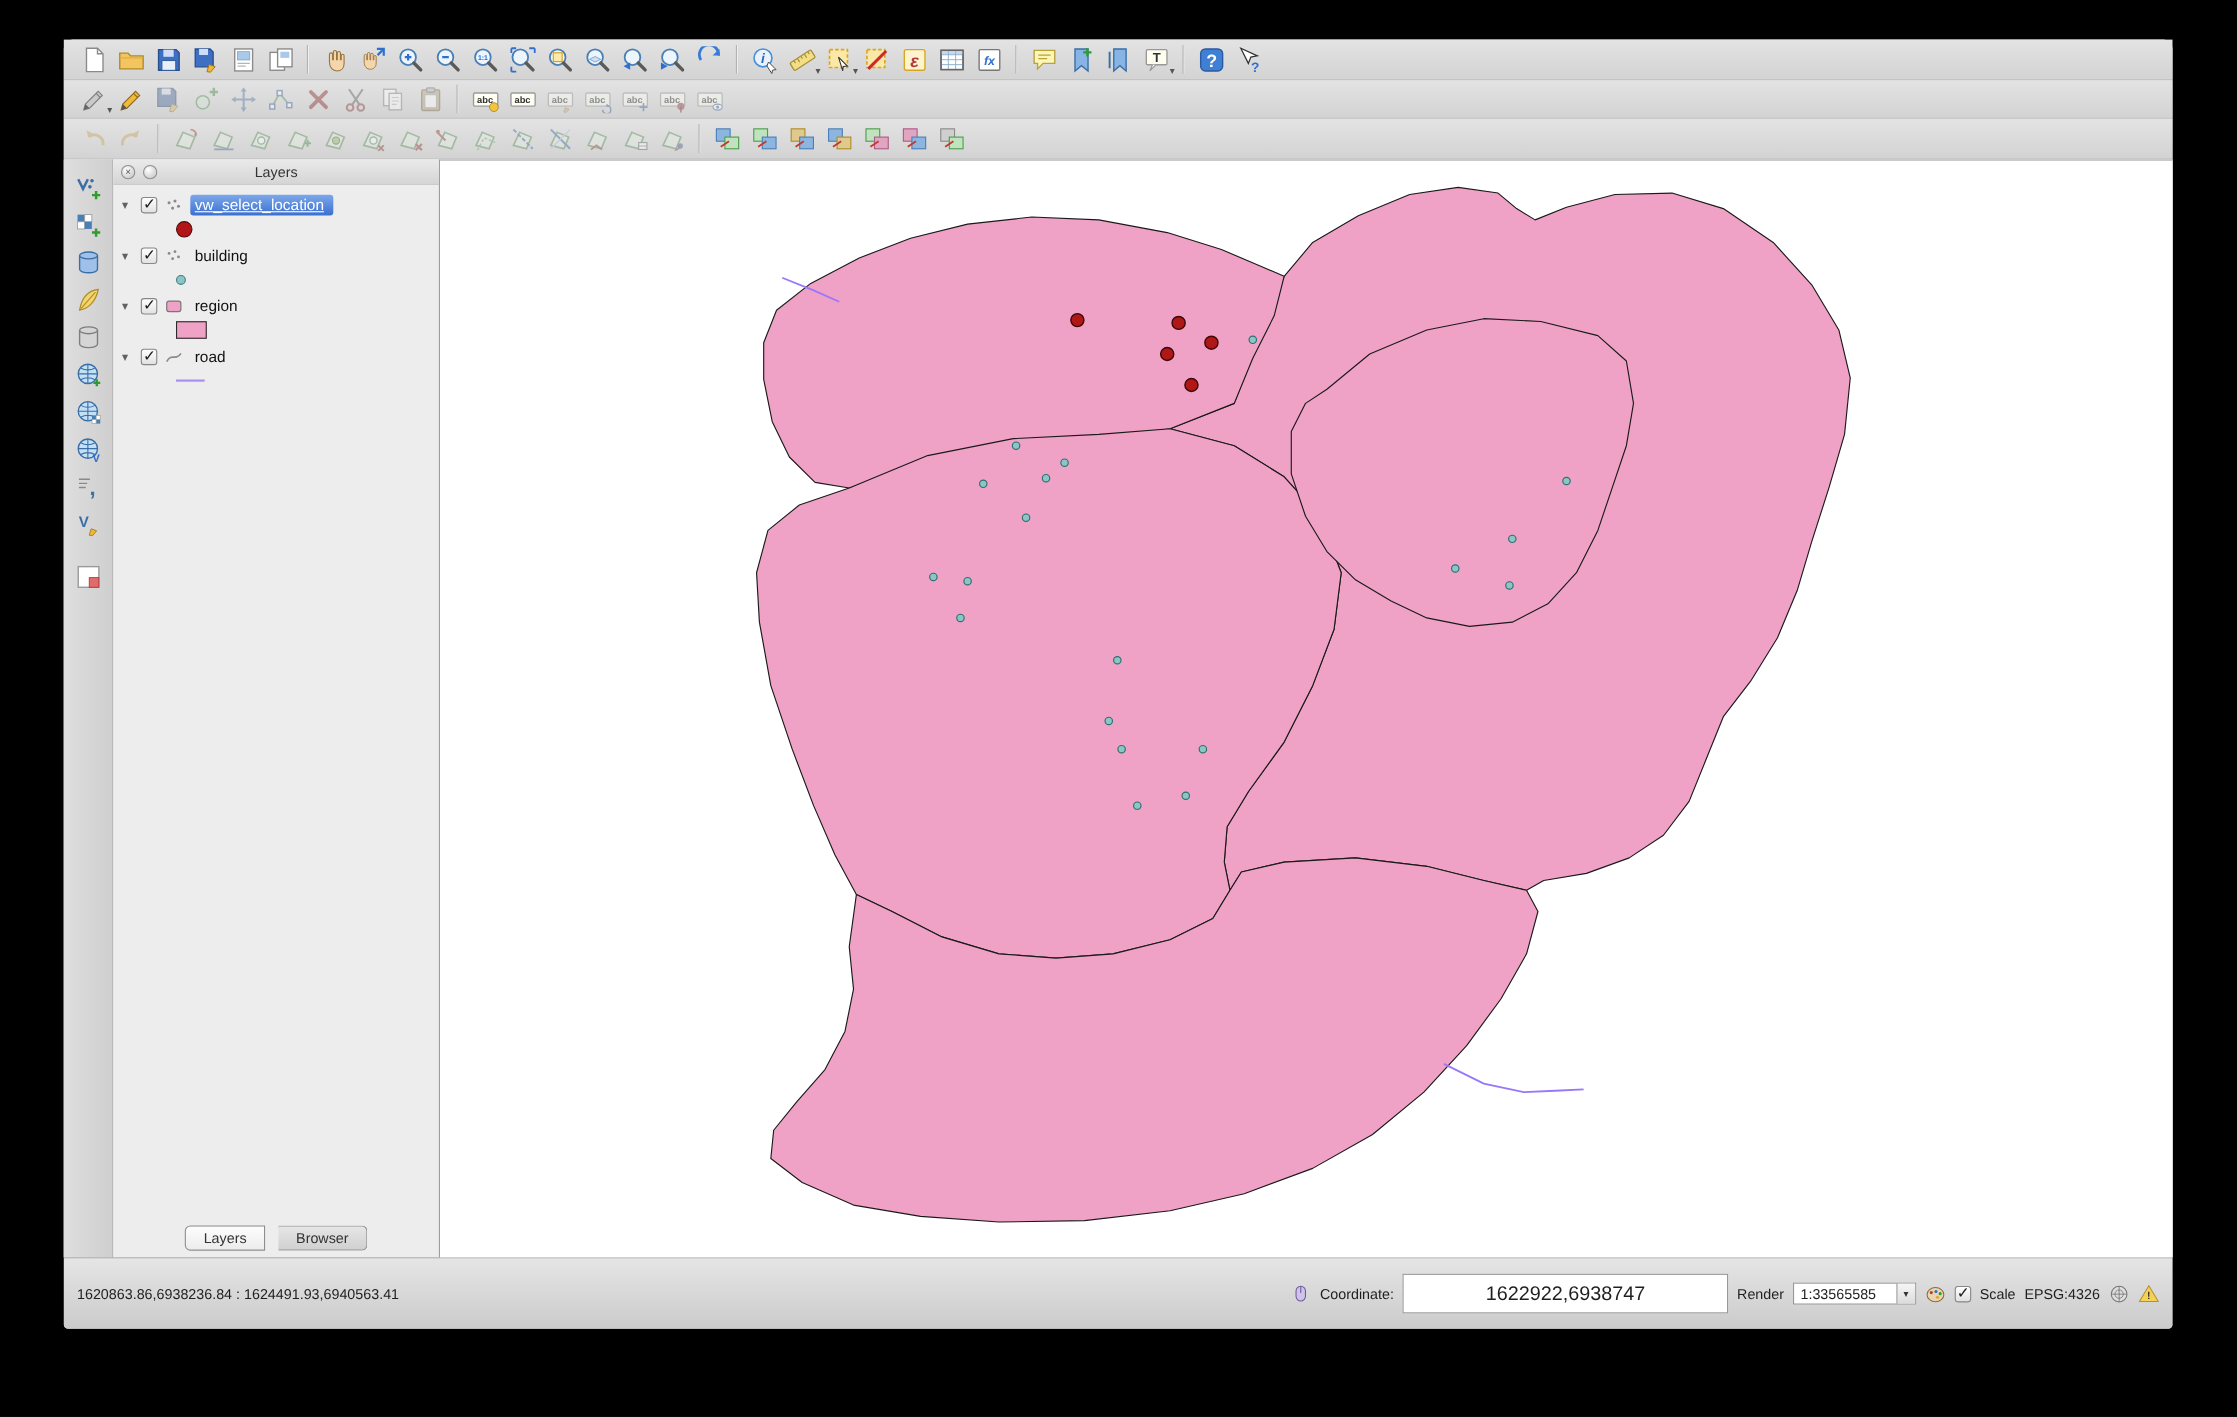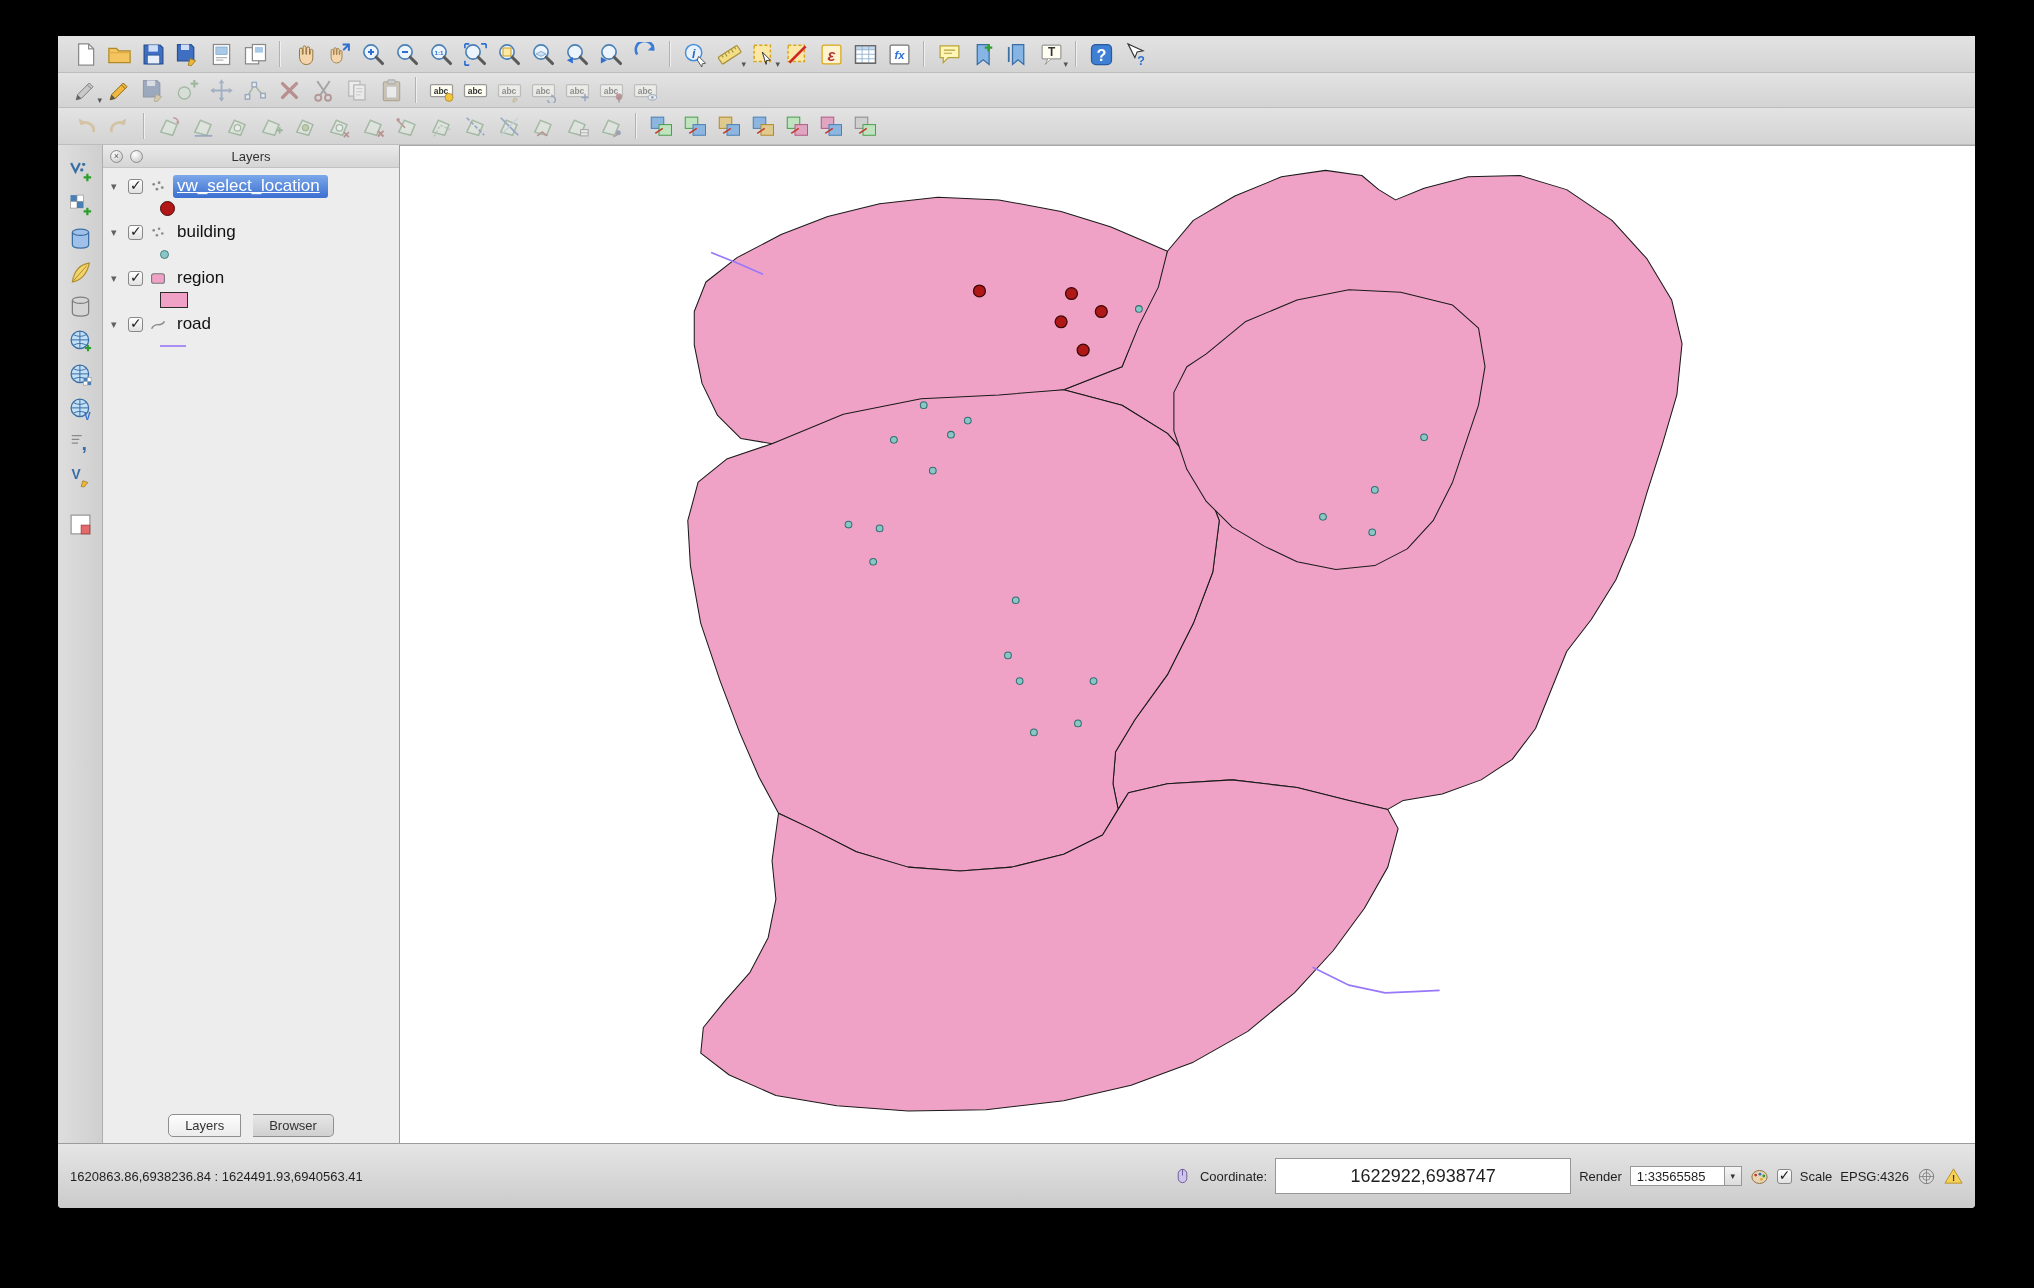--- a/index.html
+++ b/index.html
@@ -34,21 +34,21 @@
     border:1px solid #8e8e8e;margin-left:7px;font-size:9px;line-height:11px;text-align:center;color:#555;box-sizing:border-box;z-index:2;}
   .panel-title{position:absolute;left:0;right:0;text-align:center;font-size:13px;color:#333;}
   .tree{flex:1;padding-top:6px;overflow:hidden;}
   .lrow{display:flex;align-items:center;height:24px;padding-left:8px;gap:5px;}
   .tri{color:#616161;font-size:11px;width:12px;flex:none;}
   .cb{width:15px;height:15px;border:1px solid #888;border-radius:3px;background:linear-gradient(#fff,#e1e1e1);
     position:relative;flex:none;box-sizing:border-box;display:inline-block;}
   .cb.checked::after{content:"✓";position:absolute;left:1px;top:-3px;font-size:14px;color:#1d1d1d;font-weight:bold;}
   .licon{width:20px;height:16px;flex:none;display:flex;align-items:center;justify-content:center;}
   .licon svg{width:18px;height:15px;}
-  .lwrap{padding:1px 8px 2px 4px;border-radius:3px;font-size:17px;color:#111;white-space:nowrap;}
+  .lwrap{padding:1px 8px 2px 4px;border-radius:3px;font-size:14px;color:#111;white-space:nowrap;}
   .lwrap.selected{background:linear-gradient(#7ca8ea,#3b6fd0);color:#fff;text-decoration:underline;}
   .lsym{height:20px;display:flex;align-items:center;padding-left:57px;margin-bottom:2px;}
   .sym-red{width:13px;height:13px;border-radius:50%;background:#b21616;border:1px solid #4d0a0a;}
   .sym-teal{width:7px;height:7px;border-radius:50%;background:#8ac6c6;border:1px solid #437f7f;}
   .sym-region{width:26px;height:14px;background:#f0a2c6;border:1px solid #2b2b2b;}
   .sym-road{width:26px;height:2px;background:#a88df2;}
   .panel-tabs{height:28px;display:flex;justify-content:center;align-items:center;padding-bottom:4px;flex:none;}
   .ptab{font-size:13px;padding:3px 16px;border:1px solid #8f8f8f;background:linear-gradient(#e6e6e6,#d0d0d0);color:#333;}
   .ptab:first-child{border-radius:5px 0 0 5px;}
   .ptab:last-child{border-radius:0 5px 5px 0;border-left:none;margin-left:12px;}

